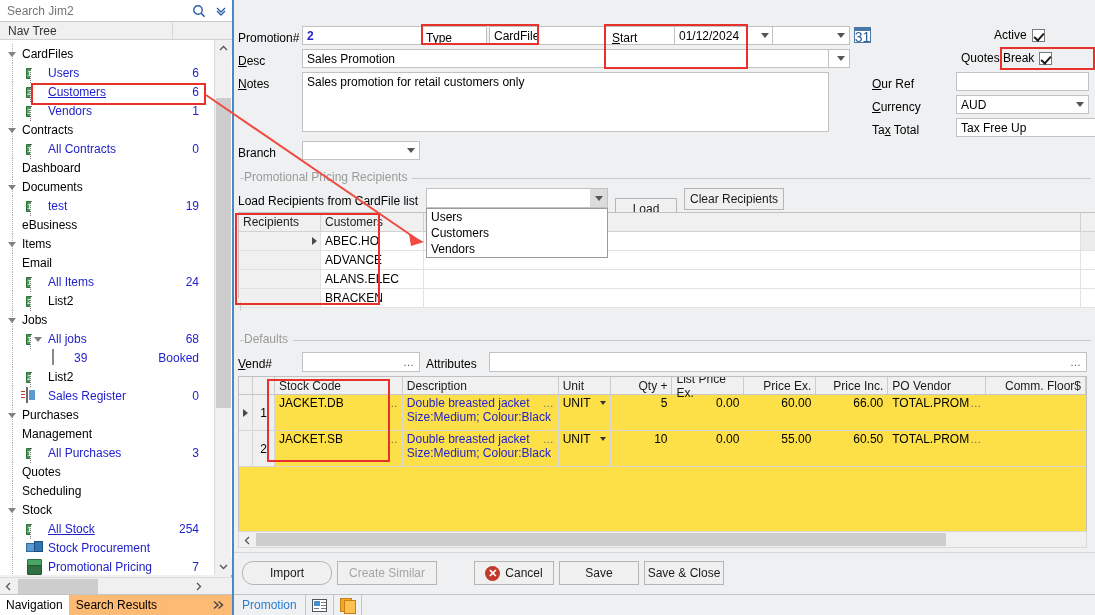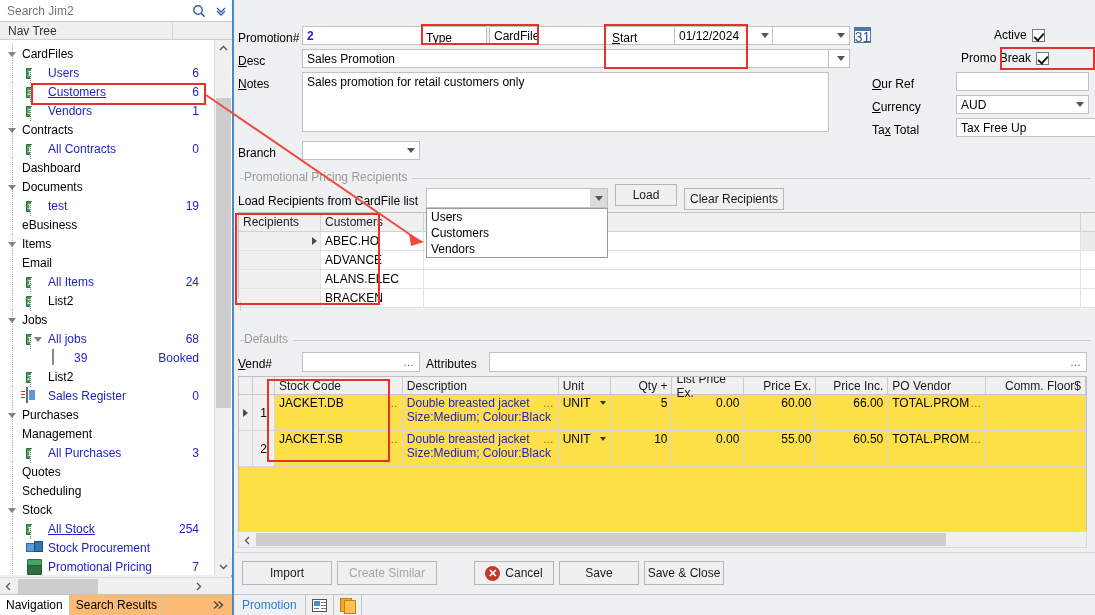--- a/index.html
+++ b/index.html
@@ -600,21 +600,21 @@
       <div class="cal-icon" style="left:620px; top:5px;">
         <div class="top"></div>
         <div class="body">31</div>
       </div>
 
       <div class="chk-row" style="left:760px; top:6px;">
         <span class="chk-label">Active</span>
         <span class="chkbox checked"></span>
       </div>
       <div class="chk-row" style="left:727px; top:29px;">
-        <span class="chk-label">Promo Break</span>
+        <span class="chk-label">Quotes Break</span>
         <span class="chkbox checked"></span>
       </div>
 
       <div class="lbl" style="left:4px; top:32px;"><u>D</u>esc</div>
       <div class="tfield" style="left:68px; top:27px; width:527px; height:19px;">Sales Promotion</div>
 
       <div class="lbl" style="left:4px; top:55px;"><u>N</u>otes</div>
       <div class="notes-box" style="left:68px; top:50px; width:527px; height:60px;">Sales promotion for retail customers only</div>
 
       <div class="lbl" style="left:638px; top:55px;"><u>O</u>ur Ref</div>
@@ -647,21 +647,21 @@
       <div class="group-frame" style="left:6px; top:156px; width:851px;"></div>
       <div class="group-title" style="left:10px; top:148px;">Promotional Pricing Recipients</div>
 
       <div class="lbl" style="left:4px; top:172px;">Load Recipients from CardFile list</div>
       <div class="combo" style="left:192px; top:166px; width:182px; height:20px;">
         <span class="cval"></span>
         <span class="carrow" style="background:#dcdcdc;">
             <i class="chev-d"></i>
           </span>
       </div>
-      <div class="btn" style="left:381px; top:162px; width:62px; height:22px;">Load</div>
+      <div class="btn" style="left:381px; top:176px; width:62px; height:22px;">Load</div>
       <div class="btn" style="left:450px; top:166px; width:100px; height:22px;">Clear Recipients</div>
 
       <div class="grid" style="left:4px; top:190px; width:884px; height:86px;">
         <div class="grid-hdr">
           <div class="cell" style="width:82px;">Recipients</div>
           <div class="cell" style="width:103px;">Customers</div>
           <div class="cell" style="flex:1;"></div>
           <div class="cell" style="width:40px; border-right:none;"></div>
         </div>
         <div id="recip-rows">
@@ -797,21 +797,21 @@
       <div class="bottom-hscroll" style="left:4px; top:509px; width:849px;">
         <div class="hsb-arrow" style="left:0;">
           <svg width="7" height="9" viewBox="0 0 7 9">
               <polyline points="5,1 1.5,4.5 5,8" fill="none" stroke="#555" stroke-width="1.3"></polyline>
             </svg>
         </div>
         <div style="position:absolute; left:17px; top:1px; width:690px; height:13px; background:#cdcdcd;"></div>
       </div>
 
       <div class="bot-bar">
-        <div class="btn" style="left:8px; top:8px; width:90px; height:24px;">Import</div>
+        <div class="btn" style="left:8px; top:8px; width:90px; height:24px;border-radius:11px;">Import</div>
         <div class="btn disabled" style="left:103px; top:8px; width:100px; height:24px;">Create Similar</div>
         <div class="btn" style="left:240px; top:8px; width:80px; height:24px;">
           <span class="cancel-ic">✕</span>
           <span>Cancel</span>
         </div>
         <div class="btn" style="left:325px; top:8px; width:80px; height:24px;">Save</div>
         <div class="btn" style="left:410px; top:8px; width:80px; height:24px;">Save &amp; Close</div>
       </div>
 
       <div class="main-tabs">

